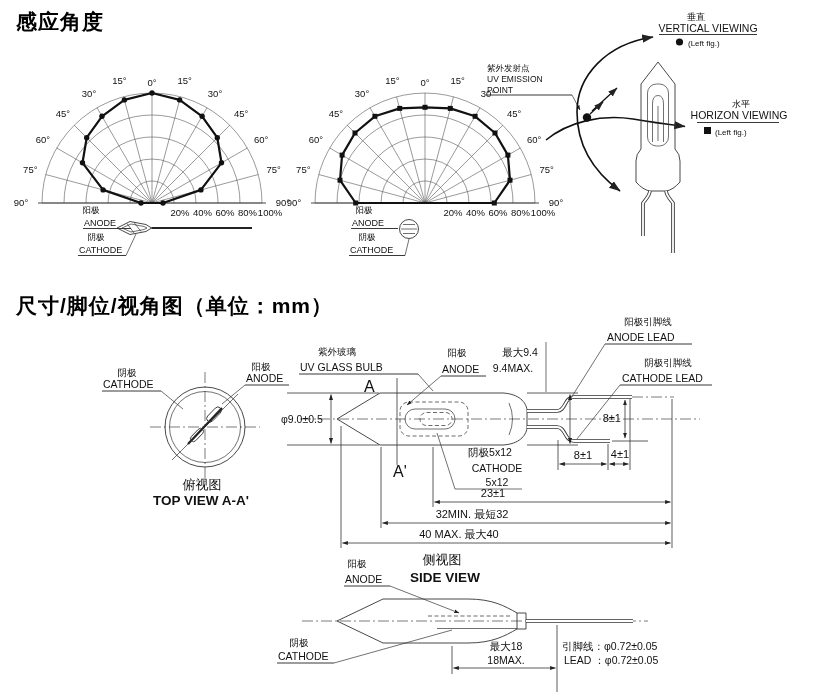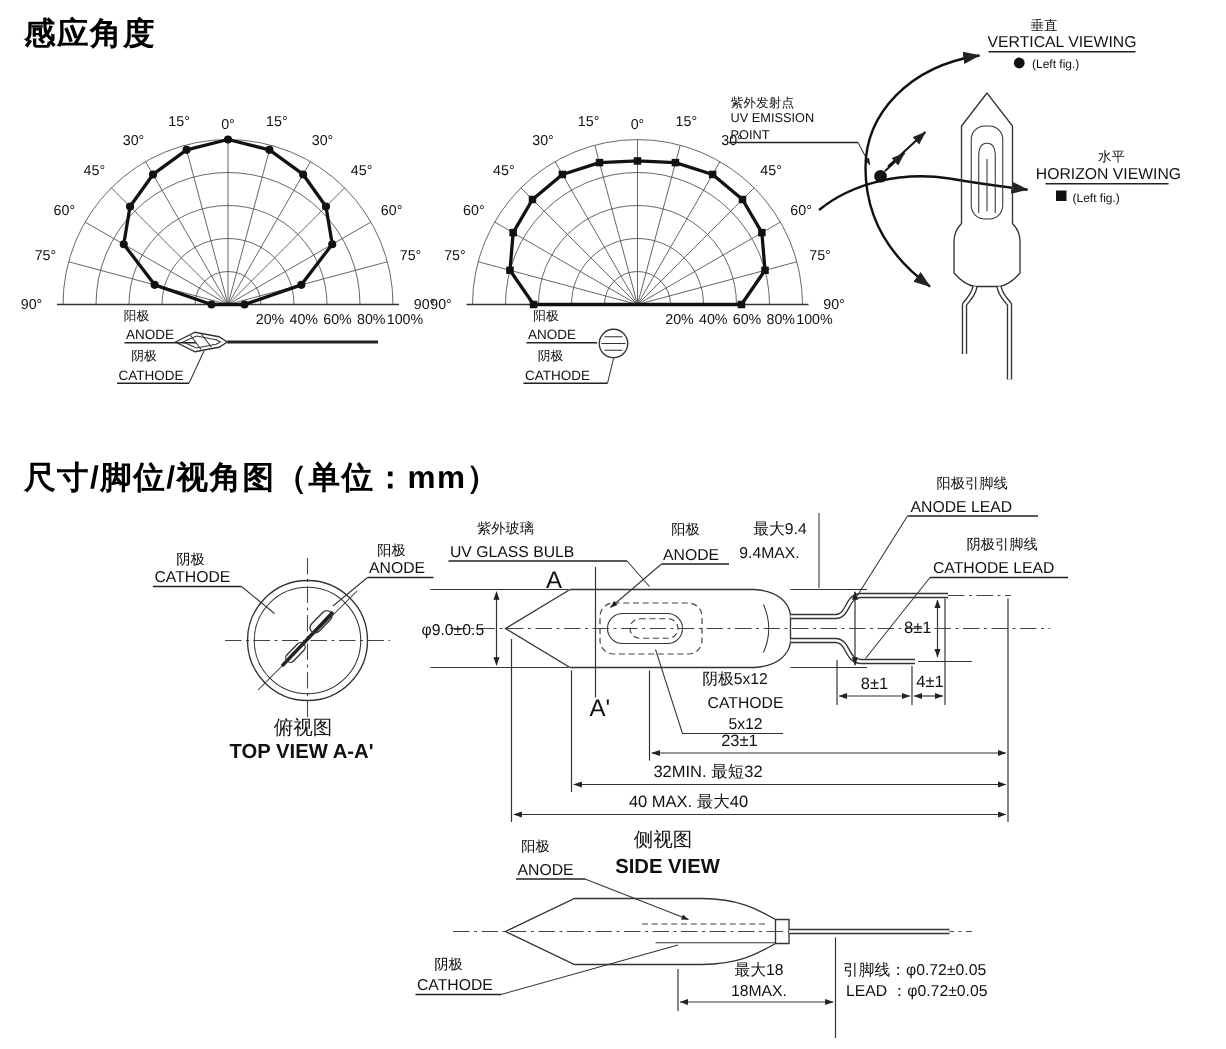--- a/index.html
+++ b/index.html
@@ -1,20 +1,20 @@
 <!DOCTYPE html>
 <html><head>
 <meta charset="utf-8">
 <style>
   html,body{margin:0;padding:0;background:#fff;}
   body{width:817px;height:699px;position:relative;overflow:hidden;
        font-family:"Liberation Sans","DejaVu Sans",sans-serif;color:#000;}
   .heading{position:absolute;left:16px;font-weight:bold;font-size:21px;letter-spacing:1px;}
   #h1{top:8px;}
-  #h2{top:304px;}
+  #h2{top:292px;}
   svg{position:absolute;top:0;left:0;}
   svg text{fill:#111;}
   .tc{font-size:9.5px;}           
   .t{font-size:10.5px;}           
   .dim{font-size:11px;}           
   .tcap{font-size:13px;}          
   .tb{font-size:13.5px;font-weight:bold;} 
   .ta{font-size:16px;}            
   .t8{font-size:8px;}
   .t85{font-size:8.5px;}

